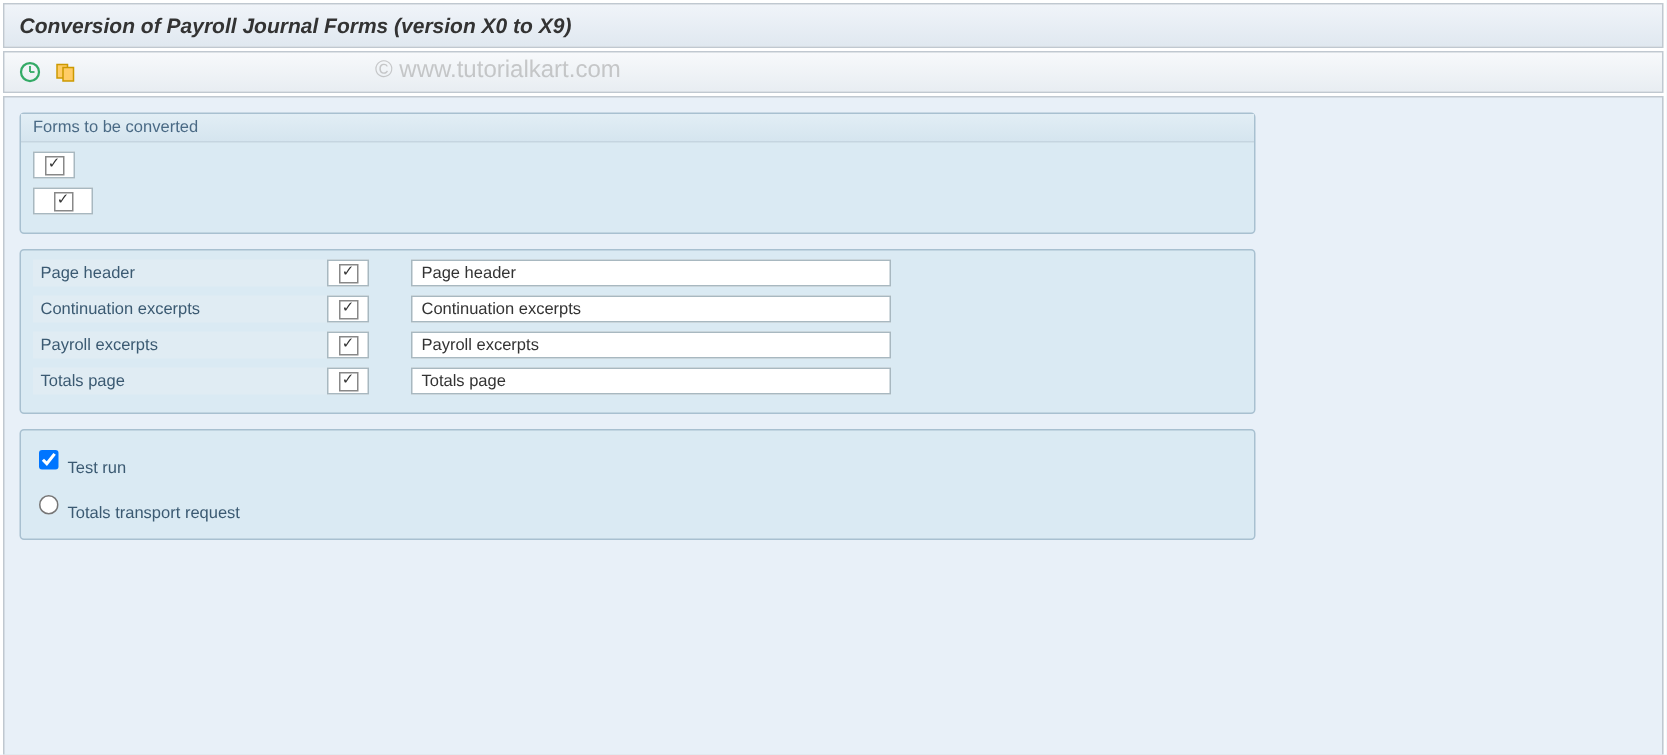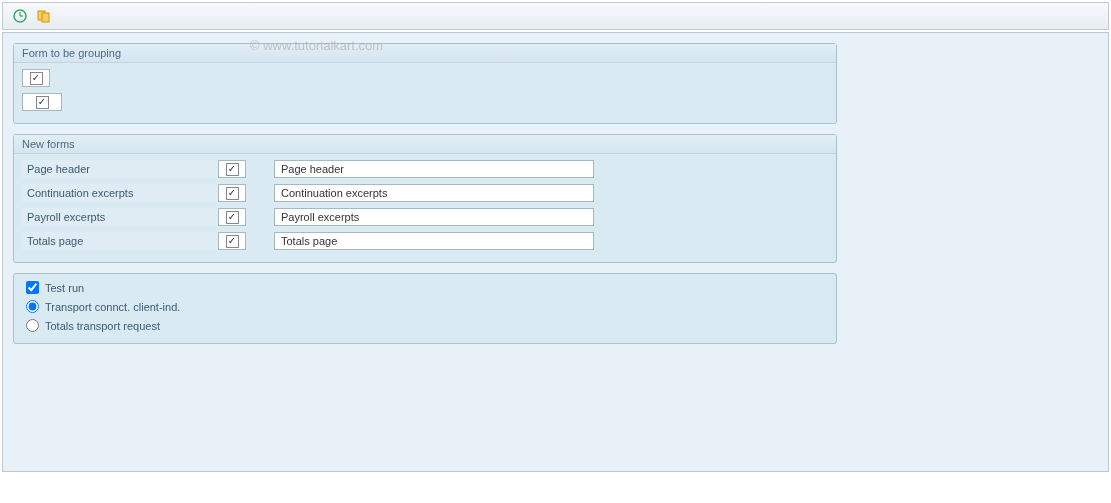--- a/index.html
+++ b/index.html
@@ -122,39 +122,43 @@
       display: flex;
       align-items: center;
       gap: 6px;
       padding: 3px 4px;
     }
     .cb-inline input[type="checkbox"], .cb-inline input[type="radio"]{
       margin: 0;
     }
     .cb-label {
       color: #3b5a72;
+      margin-top: 12px;
     }
     .watermark {
       position: absolute;
       top: 36px;
       left: 250px;
       color: rgba(160,160,160,0.55);
-      font-size: 13px;
+      font-size: 16px;
       font-family: Arial, sans-serif;
       pointer-events: none;
     }
     .container {
       position: relative;
     }
   </style>
 </head>
 <body>
 
 <div class="container">
 
+  <div class="page-header">
+    <span class="page-title">Conversion of Payroll Journal Forms (version X0 to X9)</span>
+  </div>
 
   <div class="toolbar">
     <span class="toolbar-icon">
       <svg width="16" height="16" viewBox="0 0 16 16">
         <circle cx="8" cy="8" r="6" fill="none" stroke="#3a6" stroke-width="1.5"></circle>
         <line x1="8" y1="8" x2="8" y2="4" stroke="#3a6" stroke-width="1.2"></line>
         <line x1="8" y1="8" x2="11" y2="8" stroke="#3a6" stroke-width="1.2"></line>
       </svg>
     </span>
     <span class="toolbar-icon">
@@ -163,37 +167,36 @@
         <rect x="6" y="5" width="7" height="9" fill="#fc6" stroke="#c90" stroke-width="1"></rect>
       </svg>
     </span>
   </div>
 
   <div class="watermark">© www.tutorialkart.com</div>
 
   <div class="content-area">
 
     <div class="group-box">
-      <div class="group-title">Form to be grouping</div>
+      <div class="group-title">Forms to be converted</div>
       <div class="group-body">
         <div class="field-row">
           <div class="field-input-short">
             <span class="checkbox-mark">✓</span>
           </div>
         </div>
         <div class="field-row">
           <div class="field-input-short wide">
             <span class="checkbox-mark">✓</span>
           </div>
         </div>
       </div>
     </div>
 
     <div class="group-box">
-      <div class="group-title">New forms</div>
       <div class="group-body">
         <div class="field-row">
           <div class="field-label">Page header</div>
           <div class="field-input-short">
             <span class="checkbox-mark">✓</span>
           </div>
           <div class="field-input-long">Page header</div>
         </div>
         <div class="field-row">
           <div class="field-label">Continuation excerpts</div>
@@ -219,24 +222,20 @@
       </div>
     </div>
 
     <div class="group-box">
       <div class="group-body">
         <div class="cb-inline">
           <input type="checkbox" checked="" style="">
           <span class="cb-label">Test run</span>
         </div>
         <div class="cb-inline">
-          <input type="radio" name="transport" checked="" style="">
-          <span class="cb-label">Transport connct. client-ind.</span>
-        </div>
-        <div class="cb-inline">
           <input type="radio" name="transport" style="">
           <span class="cb-label">Totals transport request</span>
         </div>
       </div>
     </div>
 
   </div>
 </div>
 
 </body></html>

